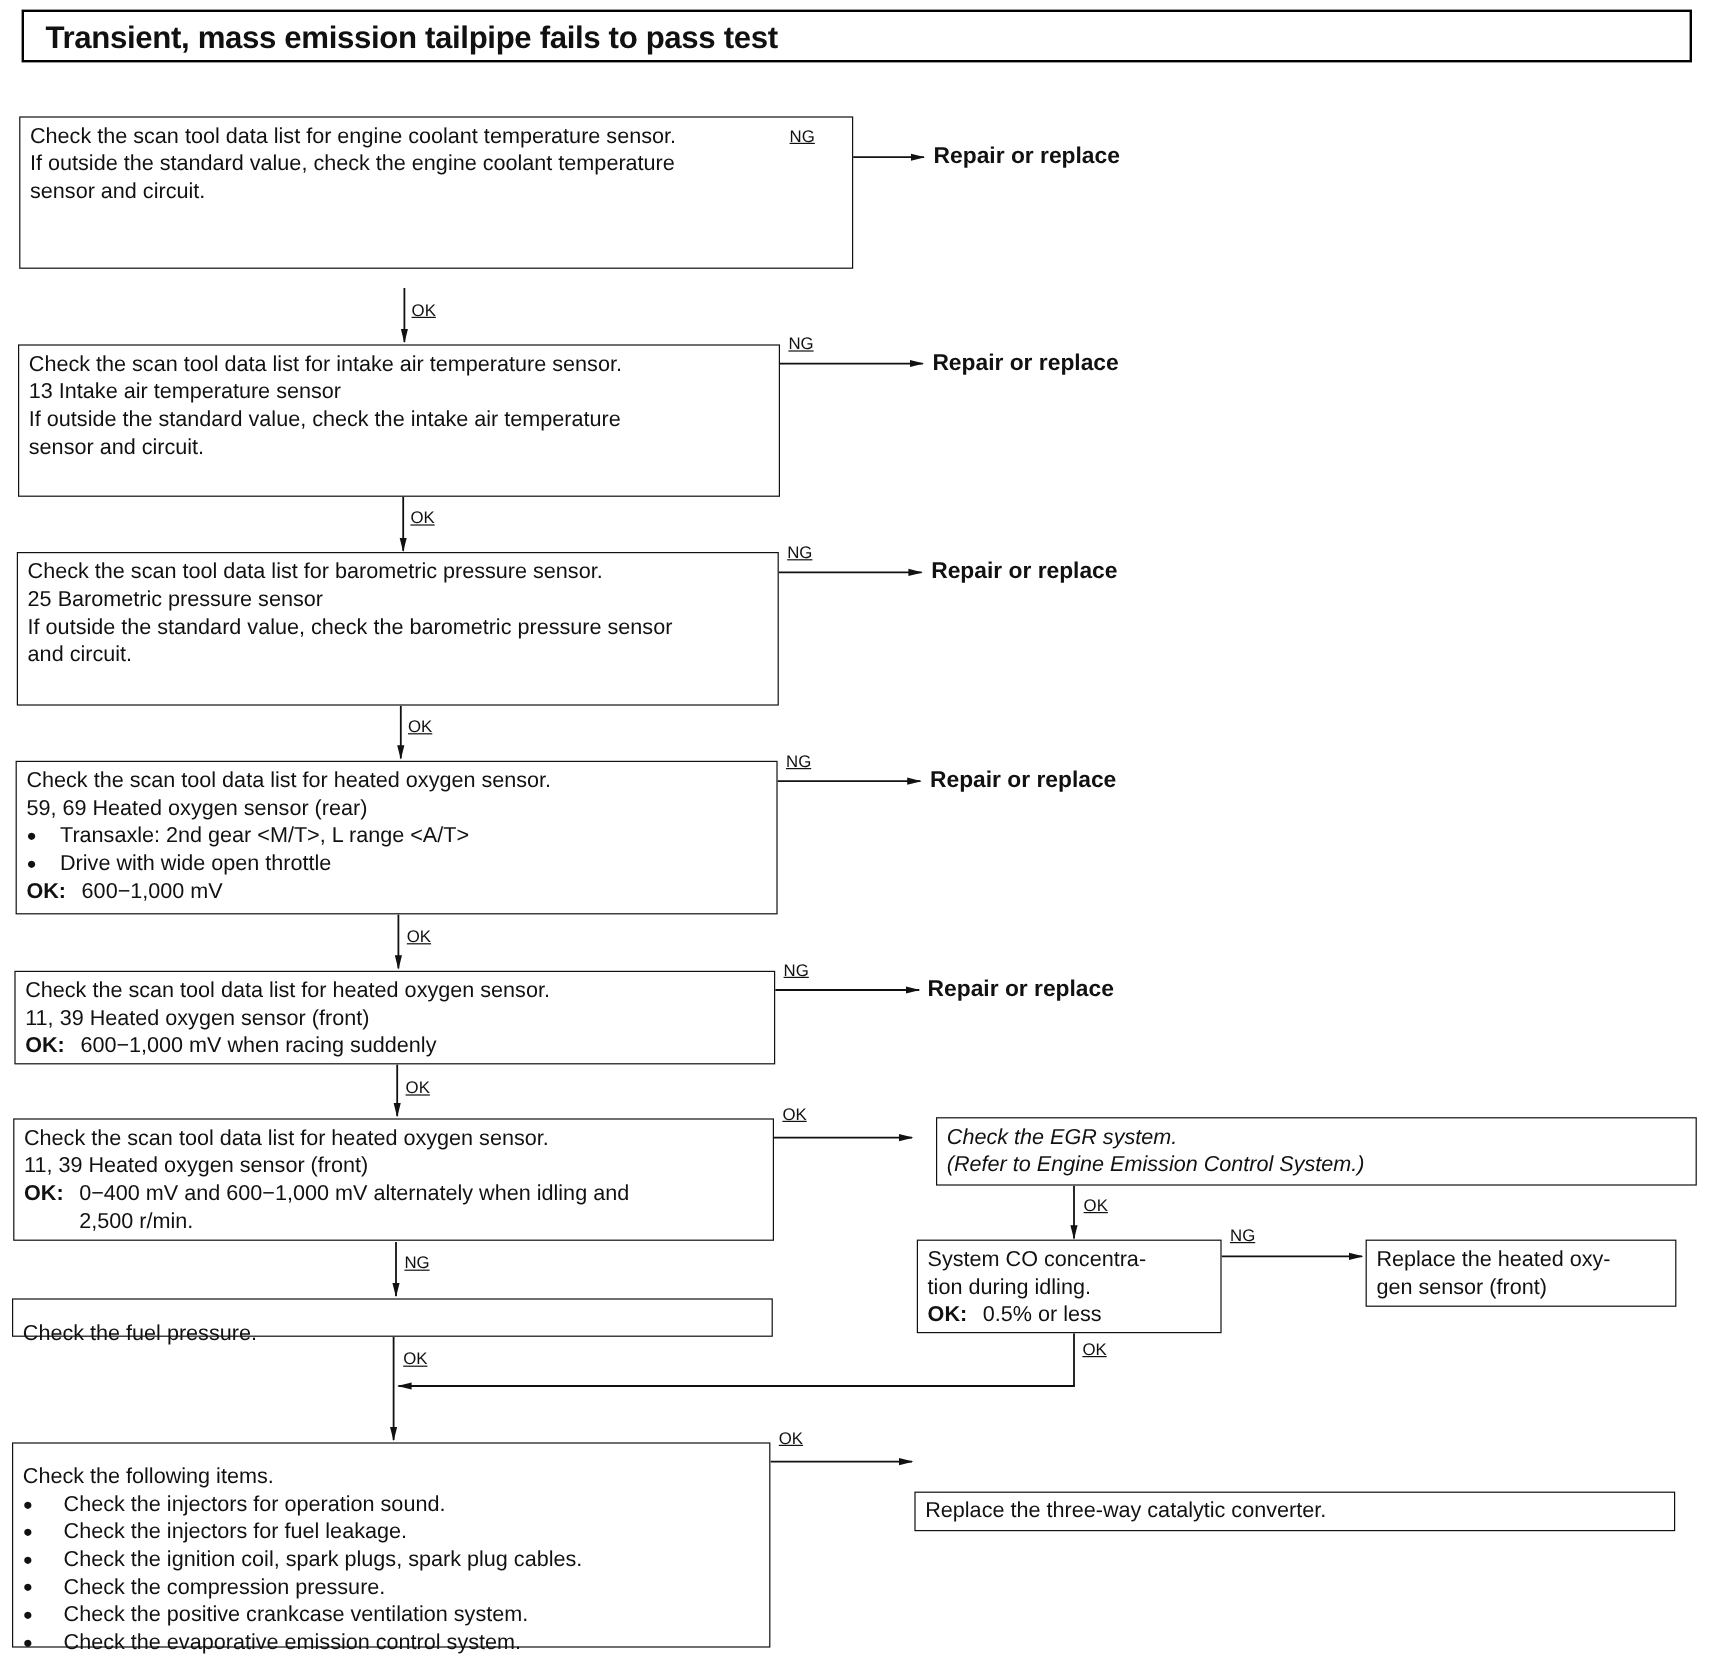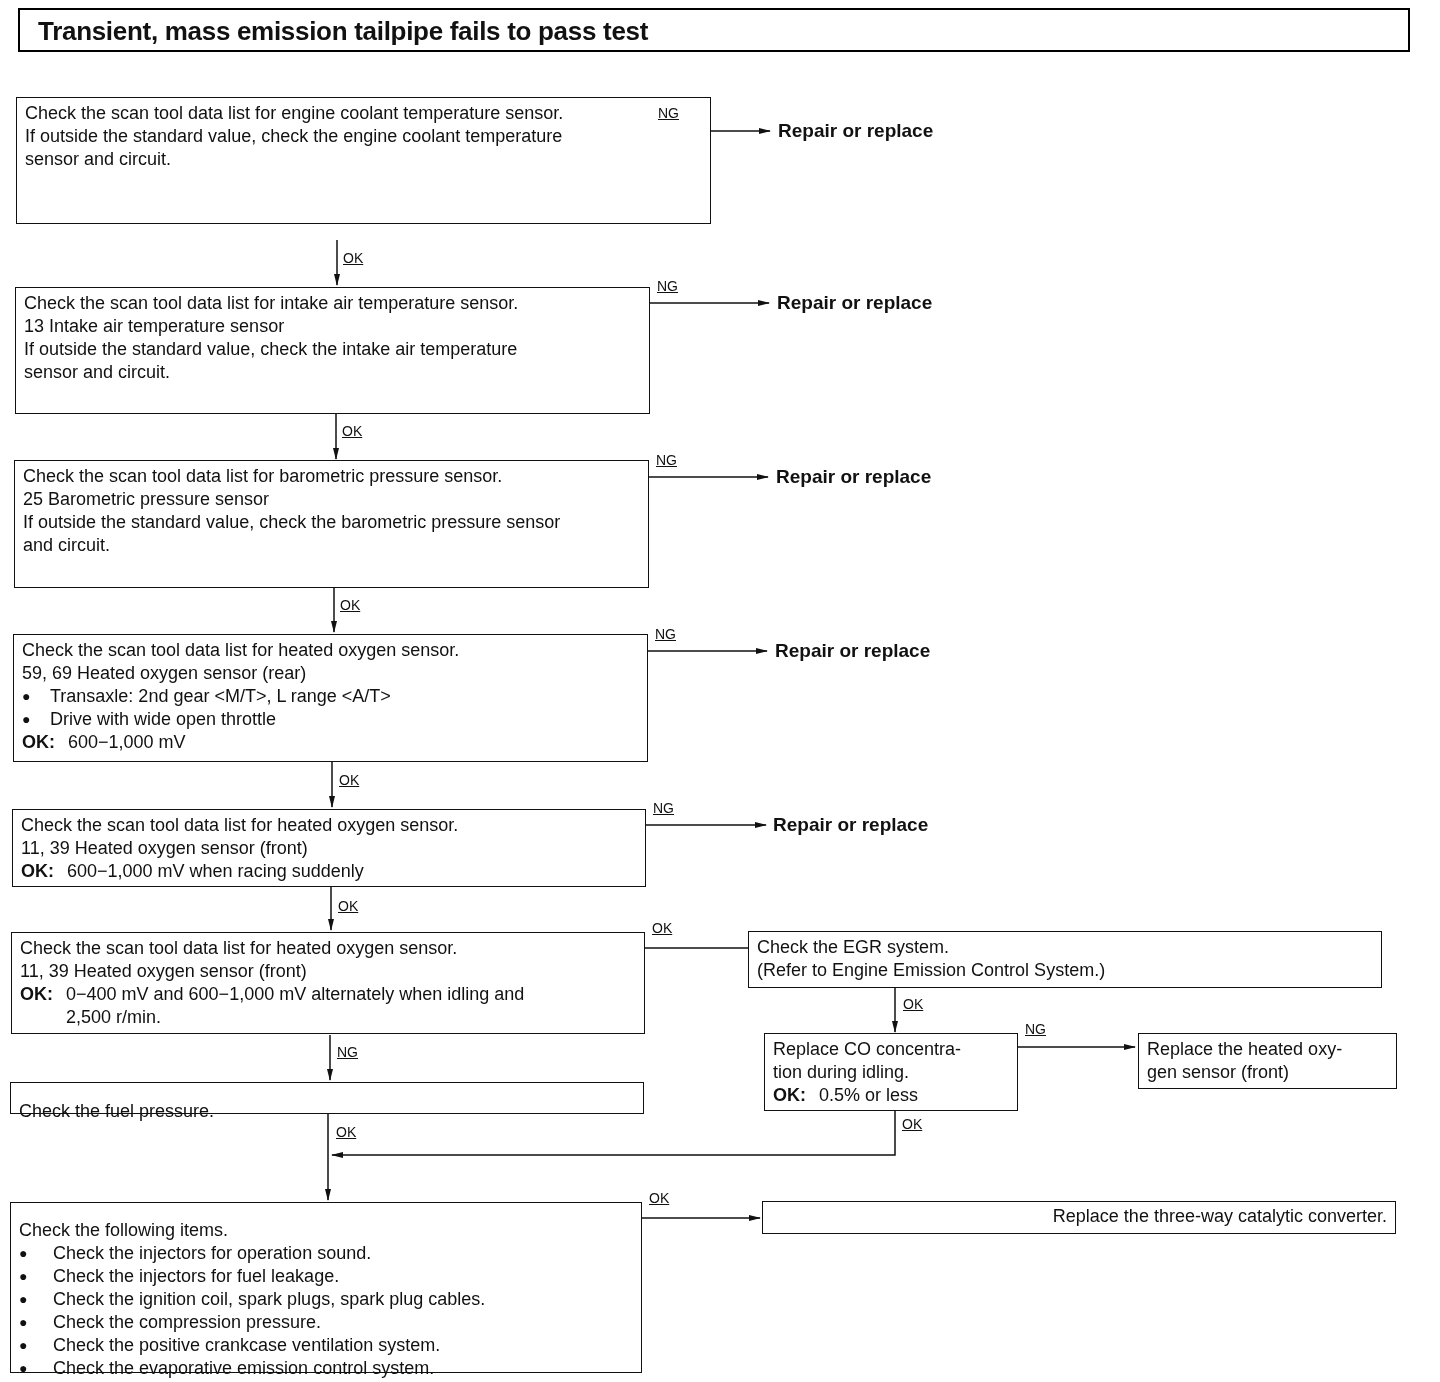--- a/index.html
+++ b/index.html
@@ -137,28 +137,28 @@
   </div>
 </div>
 <div class="lbl" style="left:652px;top:918px;">OK</div>
 <div class="lbl" style="left:337px;top:1042px;">NG</div>
 
 <div class="box" style="left:10px;top:1082px;width:634px;height:32px;padding-top:17px;">
   <div class="line">Check the fuel pressure.</div>
 </div>
 <div class="lbl" style="left:336px;top:1122px;">OK</div>
 
-<div class="box" style="left:748px;top:931px;width:634px;height:57px;">
+<div class="box" style="left:780px;top:931px;width:634px;height:57px;font-style:italic;">
   <div class="line">Check the EGR system.</div>
   <div class="line">(Refer to  Engine Emission Control System.)</div>
 </div>
 <div class="lbl" style="left:903px;top:994px;">OK</div>
 
 <div class="box" style="left:764px;top:1033px;width:254px;height:78px;">
-  <div class="line">Replace CO concentra-</div>
+  <div class="line">System CO concentra-</div>
   <div class="line">tion during idling.</div>
   <div class="ok-row">
     <span class="k">OK:</span>
     <span>0.5% or less</span>
   </div>
 </div>
 <div class="lbl" style="left:1025px;top:1019px;">NG</div>
 <div class="lbl" style="left:902px;top:1114px;">OK</div>
 
 <div class="box" style="left:1138px;top:1033px;width:259px;height:56px;">
@@ -188,15 +188,15 @@
     <span class="dot">●</span>
     <span>Check the positive crankcase ventilation system.</span>
   </div>
   <div class="bullet wide">
     <span class="dot">●</span>
     <span>Check the evaporative emission control system.</span>
   </div>
 </div>
 <div class="lbl" style="left:649px;top:1188px;">OK</div>
 
-<div class="box" style="left:762px;top:1201px;width:634px;height:33px;padding-top:3px;text-align:right;">
+<div class="box" style="left:762px;top:1243px;width:634px;height:33px;padding-top:3px;">
   <div class="line">Replace the three-way catalytic converter.</div>
 </div>
 
 </body></html>

